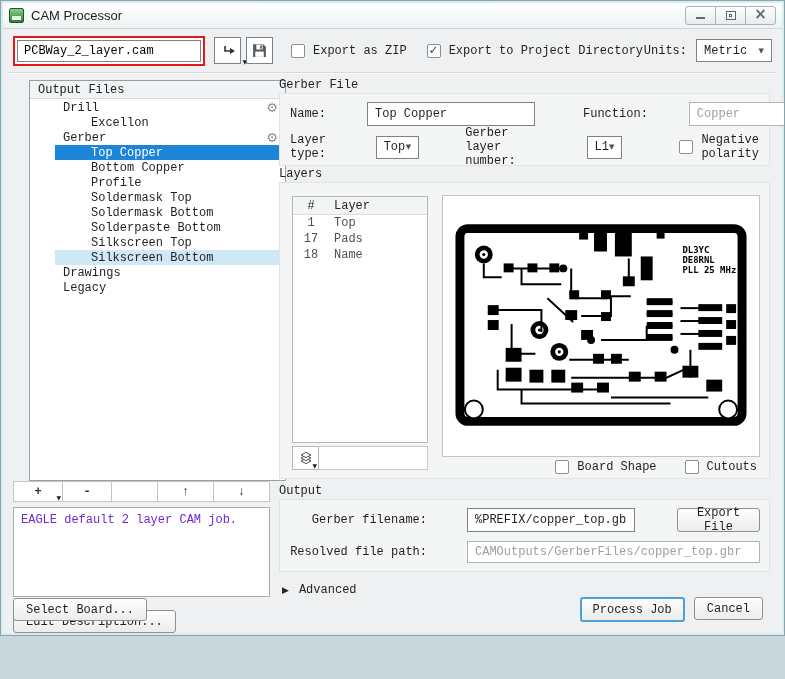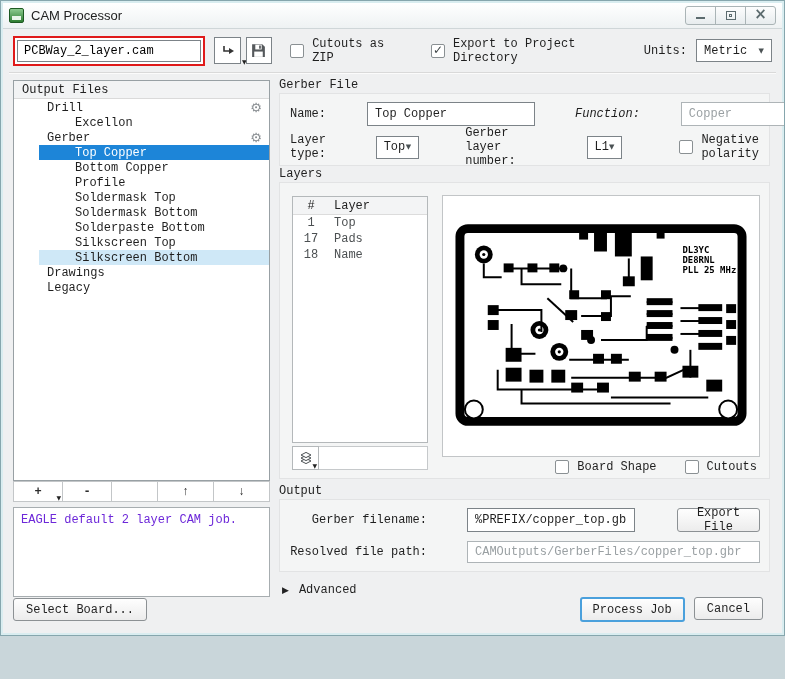--- a/index.html
+++ b/index.html
@@ -43,21 +43,21 @@
     display:flex;align-items:center;justify-content:center;flex:0 0 auto;}
   .cb .mark{font-family:"DejaVu Sans",sans-serif;font-size:12px;color:#3f4547;line-height:1;margin-top:-1px;}
   .cb-row{display:flex;align-items:center;gap:8px;}
   .cb-row.zip{margin-left:18px;}
   .cb-row.projdir{margin-left:20px;}
   .units{margin-left:auto;display:flex;align-items:center;gap:9px;}
   .select{height:23px;border:1px solid #7c8388;background:#fff;display:flex;align-items:center;padding:0 7px;}
   .select .arrow{margin-left:auto;font-size:7px;color:#4b5254;font-family:"DejaVu Sans",sans-serif;}
   .units .select{width:76px;margin-right:2px;}
   
-  .tree-panel{position:absolute;left:12px;top:79px;width:257px;height:401px;background:#fff;
+  .tree-panel{position:absolute;left:28px;top:79px;width:257px;height:401px;background:#fff;
     border:1px solid #98a0a4;display:flex;flex-direction:column;}
   .tree-header{height:18px;background:#f2f3f4;border-bottom:1px solid #dadada;padding:2px 8px 0;color:#222;}
   .tree-body{flex:1;overflow:hidden;padding-top:1px;}
   .tree-row{height:15px;display:flex;align-items:center;padding-right:7px;white-space:nowrap;margin-left:25px;}
   .tree-row.lvl0{padding-left:8px;}
   .tree-row.lvl1{padding-left:36px;}
   .tree-row.selected{background:#1d85d8;color:#fff;}
   .tree-row.hover{background:#cfe8f7;}
   .tree-gear{margin-left:auto;color:#8a8f93;font-family:"DejaVu Sans",sans-serif;font-size:13px;line-height:1;}
   .list-toolbar{position:absolute;left:12px;top:480px;width:257px;height:21px;display:flex;}
@@ -76,21 +76,21 @@
   .lbl-gerberfile{left:278px;top:77px;}
   .lbl-layers{left:278px;top:166px;}
   .lbl-output{left:278px;top:483px;}
   .group-box{position:absolute;background:#f4f5f5;border:1px solid #e2e3e4;}
   .gf-box{left:278px;top:92px;right:14px;height:73px;padding:8px 10px;display:flex;
     flex-direction:column;justify-content:space-between;}
   .row{display:flex;align-items:center;gap:33px;}
   .text-input{height:24px;border:1px solid #7c8388;background:#fff;padding:0 7px;font:inherit;color:#1f1f1f;}
   .text-input.disabled{color:#9aa0a3;border-color:#aeb4b7;}
   .fld-name{width:183px;margin-left:8px;}
-  .lab-func{margin-left:7px;font-style:italic;}
+  .lab-func{margin-left:15px;}
   .fld-func{flex:1;margin-left:8px;}
   .gear-btn{width:27px;height:24px;border:1px solid #7c8388;background:#fff;margin-left:-1px;
     display:flex;align-items:center;justify-content:center;position:relative;}
   .gear-glyph{color:#7e8488;font-family:"DejaVu Sans",sans-serif;font-size:14px;line-height:1;}
   .sel-layertype{width:66px;margin-left:9px;}
   .lab-glnum{margin-left:13px;}
   .sel-glnum{width:52px;margin-left:9px;}
   .cb-negpol{margin-left:24px;}
   .layers-box{left:278px;top:181px;right:14px;height:297px;}
   .layers-table{position:absolute;left:12px;top:13px;width:136px;height:247px;background:#fff;
@@ -156,21 +156,21 @@
     <div class="tool-btn save">
       <svg width="17" height="17" viewBox="0 0 16 16">
         <path d="M2 2 h9.5 L14 4.5 V14 H2 Z" fill="#55595c"></path>
         <rect x="5" y="2.5" width="6" height="4.5" fill="#fff"></rect>
         <rect x="8.6" y="3.3" width="1.6" height="3" fill="#55595c"></rect>
         <rect x="4" y="9" width="8" height="5" fill="#fff"></rect>
       </svg>
     </div>
     <div class="cb-row zip">
       <span class="cb"></span>
-      <span>Cutouts as ZIP</span>
+      <span>Export as ZIP</span>
     </div>
     <div class="cb-row projdir">
       <span class="cb">
           <span class="mark">✓</span>
         </span>
       <span>Export to Project Directory</span>
     </div>
     <div class="units">
       <span>Units:</span>
       <div class="select">
@@ -241,20 +241,21 @@
       <span>↑</span>
     </div>
     <div class="lt-cell lt-down">
       <span>↓</span>
     </div>
   </div>
 
   <div class="desc-box">
     <span>EAGLE default 2 layer CAM job.</span>
   </div>
+  <button class="btn edit-desc">Edit Description...</button>
   <button class="btn select-board">Select Board...</button>
 
   <div class="section-label lbl-gerberfile">Gerber File</div>
   <div class="group-box gf-box">
     <div class="row">
       <span>Name:</span>
       <input class="text-input fld-name" type="text" value="Top Copper" style="">
       <span class="lab-func">Function:</span>
       <input class="text-input disabled fld-func" type="text" disabled="" value="Copper" style="">
       <div class="gear-btn">

